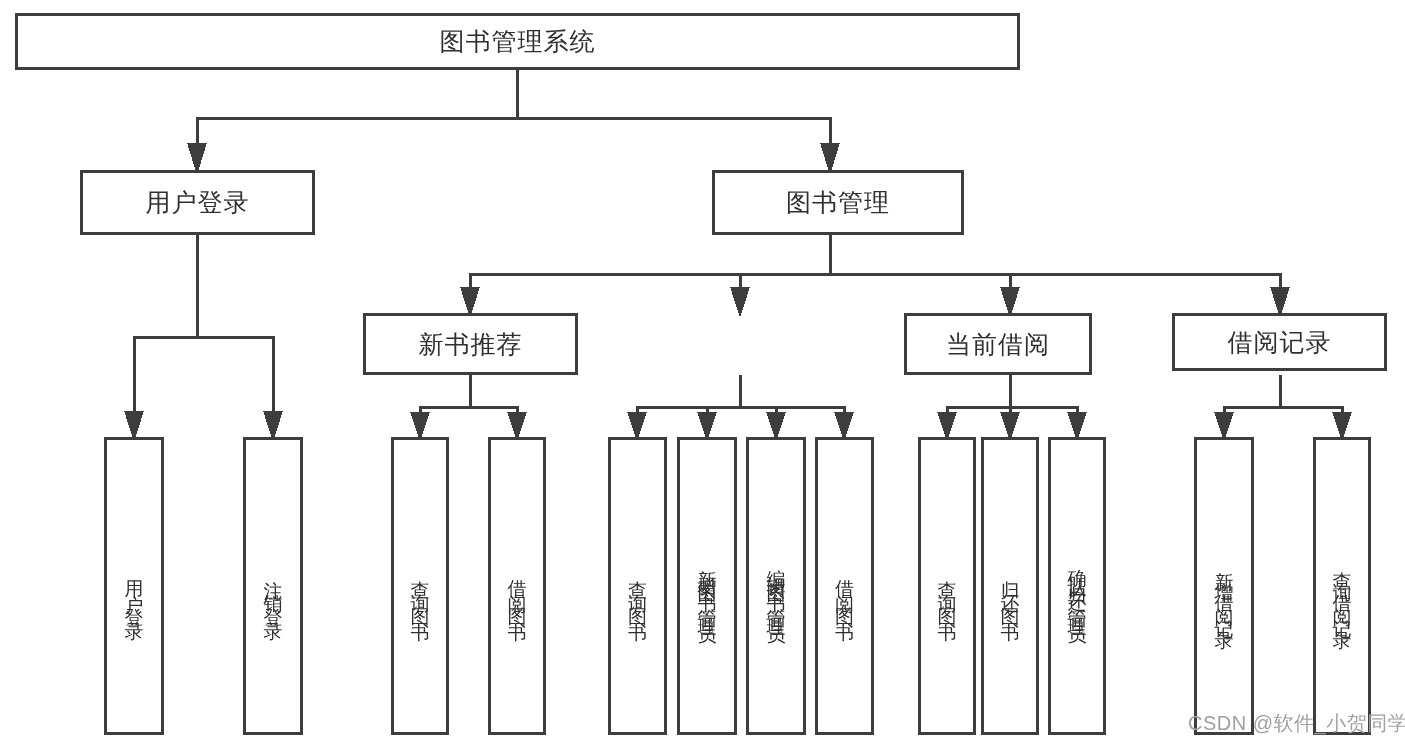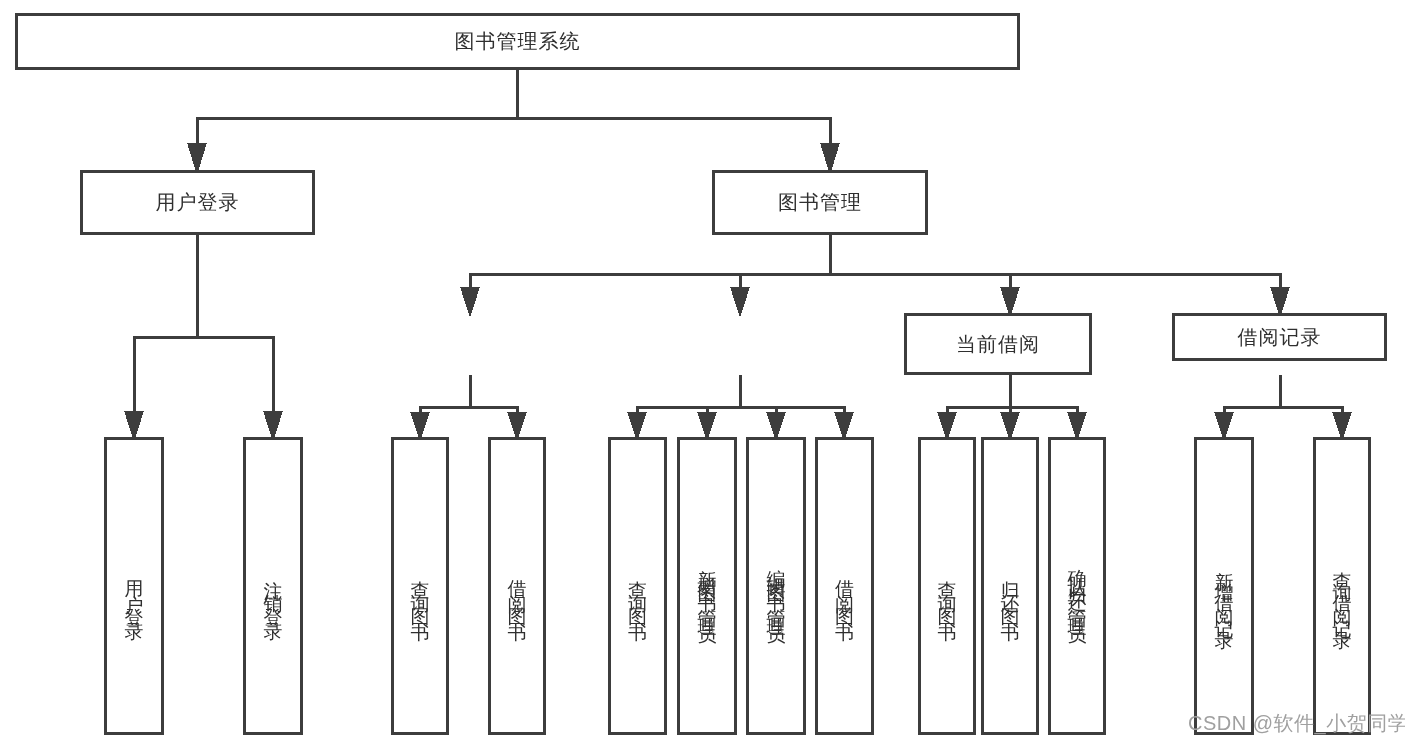--- a/index.html
+++ b/index.html
@@ -27,21 +27,21 @@
     position: absolute;
     box-sizing: border-box;
     background: #ffffff;
     border: 3px solid #3d3d3d;
     display: flex;
     align-items: center;
     justify-content: center;
     color: #2f2f2f;
   }
   .lvl-h span {
-    font-size: 20px;
+    font-size: 25px;
     letter-spacing: 1px;
     white-space: nowrap;
   }
   .leaf span.vtext {
     writing-mode: vertical-rl;
     text-orientation: mixed;
     font-size: 19px;
     letter-spacing: 14px;
     padding-top: 14px; 
     white-space: nowrap;
@@ -141,28 +141,31 @@
     </g>
   </svg>
 
   <div class="node lvl-h" style="left:15px;top:13px;width:1005px;height:57px">
     <span>图书管理系统</span>
   </div>
 
   <div class="node lvl-h" style="left:80px;top:170px;width:235px;height:65px">
     <span>用户登录</span>
   </div>
-  <div class="node lvl-h" style="left:712px;top:170px;width:216px;height:65px">
+  <div class="node lvl-h" style="left:712px;top:170px;width:252px;height:65px">
     <span>图书管理</span>
   </div>
 
+  <div class="node lvl-h" style="left:363px;top:313px;width:215px;height:62px">
+    <span>新书推荐</span>
+  </div>
   <div class="node lvl-h" style="left:904px;top:313px;width:188px;height:62px">
     <span>当前借阅</span>
   </div>
-  <div class="node lvl-h" style="left:1172px;top:313px;width:215px;height:48px">
+  <div class="node lvl-h" style="left:1172px;top:313px;width:215px;height:58px">
     <span>借阅记录</span>
   </div>
 
   <div class="node leaf" style="left:104px;top:437px;width:60px;height:298px">
     <span class="vtext">用户登录</span>
   </div>
   <div class="node leaf" style="left:243px;top:437px;width:60px;height:298px">
     <span class="vtext">注销登录</span>
   </div>
 

